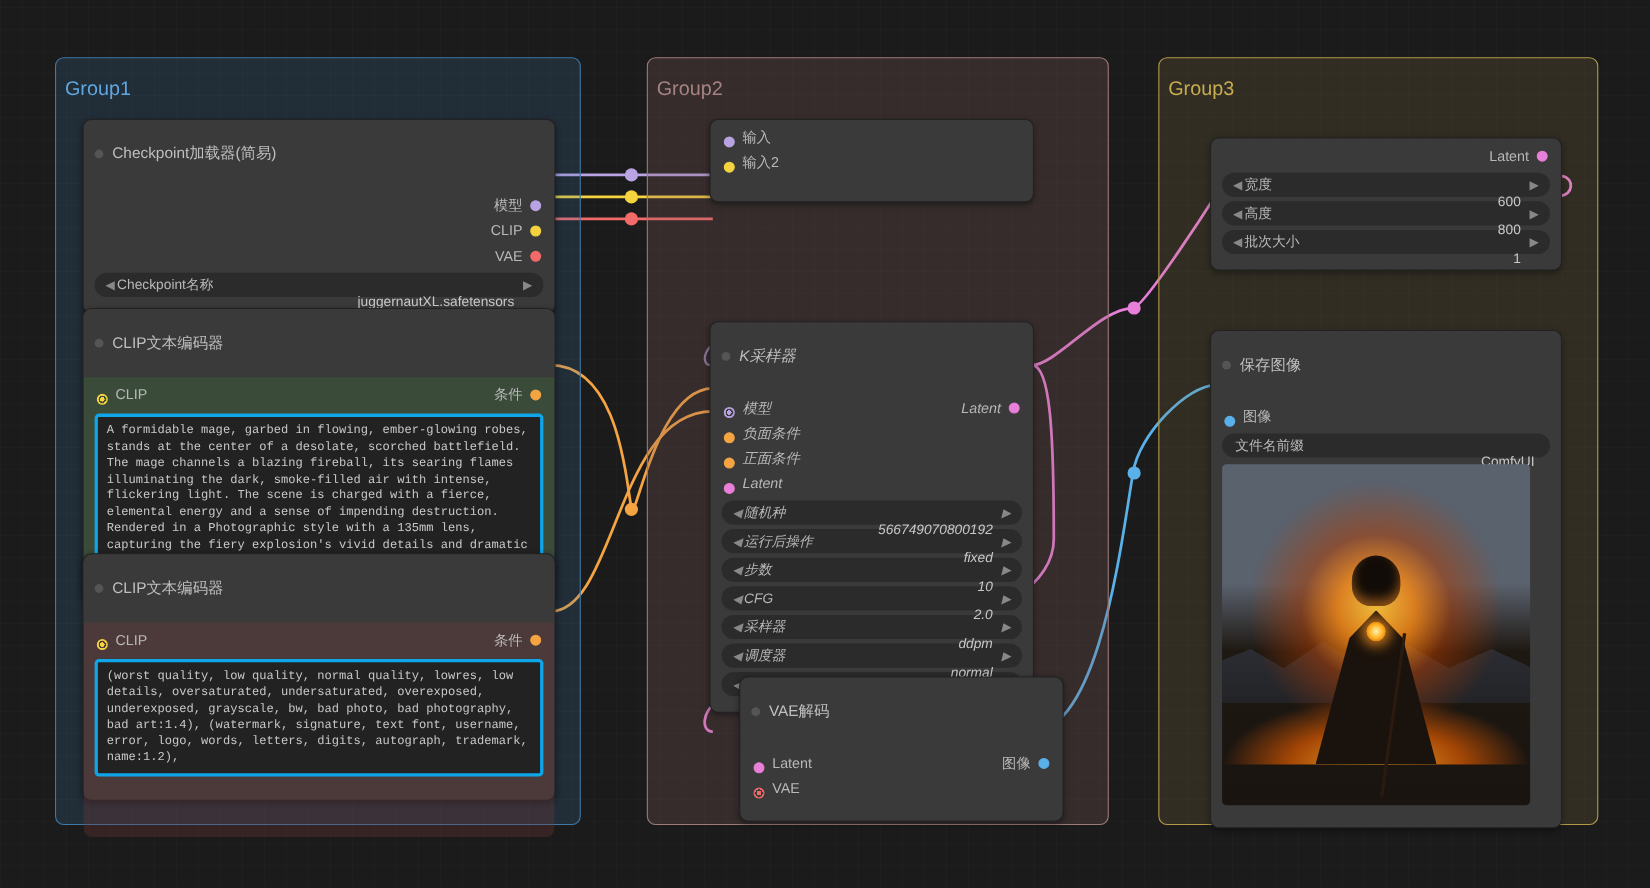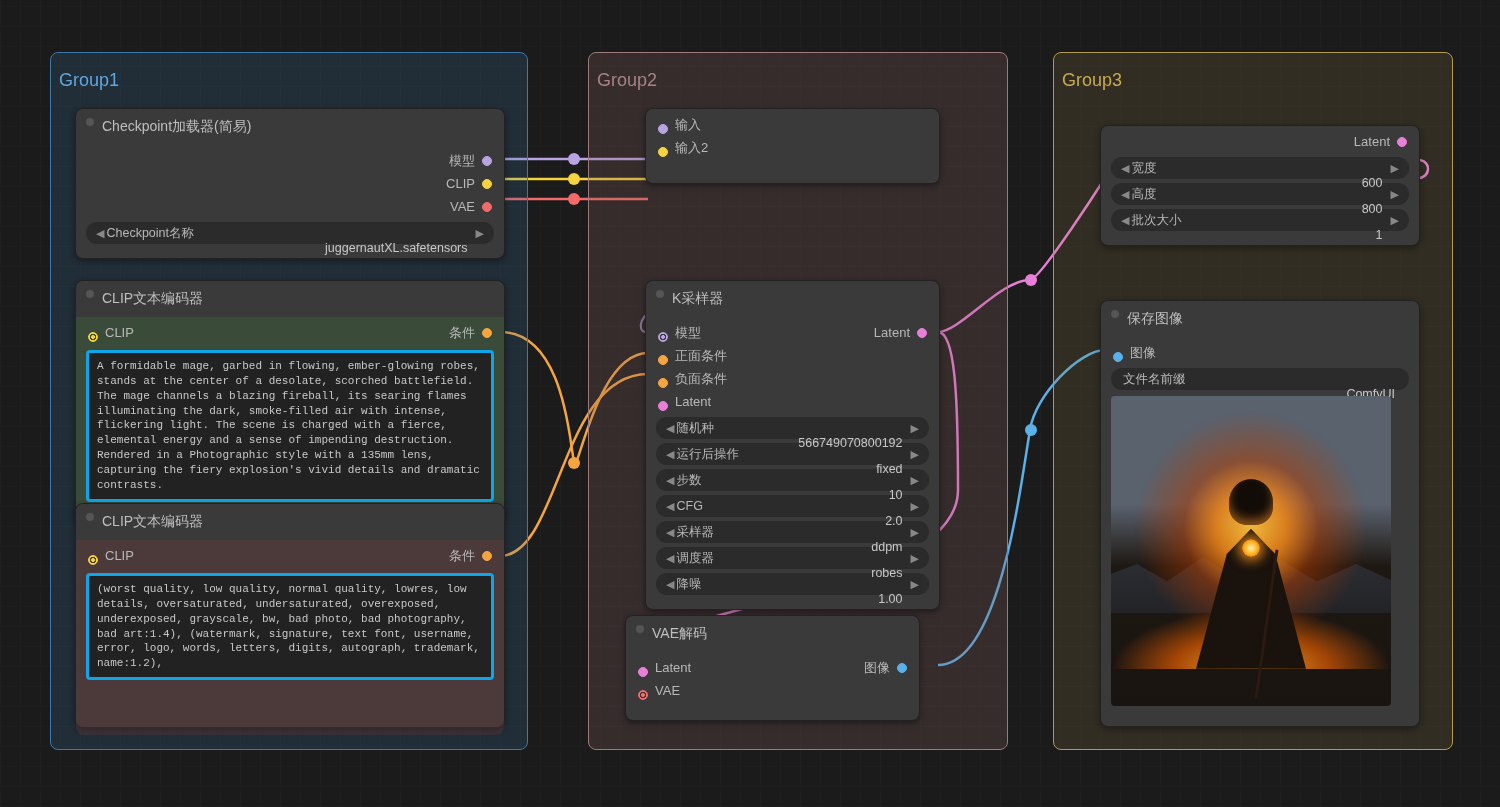--- a/index.html
+++ b/index.html
@@ -35,22 +35,22 @@
 
   .node {
     position: absolute;
     background: #3a3a3a;
     border: 1px solid #222;
     border-radius: 8px;
     box-shadow: 0 2px 6px rgba(0,0,0,0.4);
     overflow: visible;
   }
   .node-header {
-    display:flex; align-items:flex-start; gap:8px;
-    padding: 9px 10px;
+    display:flex; align-items:center; gap:8px;
+    padding: 22px 10px;
     border-radius: 8px 8px 0 0;
     font-size: 14px;
     color: #bfbfbf;
   }
   .status-dot { width:8px; height:8px; border-radius:50%; background:#555; }
 
   .node-body { position:relative; padding: 4px 0 10px 0; }
 
   .port-row { display:flex; justify-content:space-between; align-items:center; padding: 2px 12px; font-size:13px; line-height:19px; }
   .port-left { display:flex; align-items:flex-end; gap:7px; }
@@ -256,47 +256,47 @@
         <span class="port-left">
           <span class="port-dot" style="color:#f5d33f"></span>
           <span>输入2</span>
         </span>
         <span></span>
       </div>
     <div style="height:14px"></div>
   </div>
 </div>
 
-<div class="node" style="left:645px; top:280px; width:295px;">
+<div class="node" style="left:645px; top:292px; width:295px;font-style:italic;">
   <div class="node-header">
     <span class="status-dot"></span>
     <span>K采样器</span>
   </div>
   <div class="node-body">
     <div class="port-row">
       <span class="port-left">
           <span class="port-dot ring" style="color:#b9a3e3"></span>
           <span>模型</span>
         </span>
       <span class="port-right">
           <span>Latent</span>
           <span class="port-dot" style="color:#e87fd8"></span>
         </span>
     </div>
     <div class="port-row">
         <span class="port-left">
           <span class="port-dot" style="color:#f5a442"></span>
+          <span>负面条件</span>
+        </span>
+        <span></span>
+      </div>
+    <div class="port-row">
+        <span class="port-left">
+          <span class="port-dot" style="color:#f5a442"></span>
           <span>正面条件</span>
-        </span>
-        <span></span>
-      </div>
-    <div class="port-row">
-        <span class="port-left">
-          <span class="port-dot" style="color:#f5a442"></span>
-          <span>负面条件</span>
         </span>
         <span></span>
       </div>
     <div class="port-row">
         <span class="port-left">
           <span class="port-dot" style="color:#e87fd8"></span>
           <span>Latent</span>
         </span>
         <span></span>
       </div>
@@ -327,33 +327,33 @@
       </div>
     <div class="widget">
         <span class="arrow">◀</span>
         <span class="wlabel">采样器</span>
         <span class="wval">ddpm</span>
         <span class="arrow">▶</span>
       </div>
     <div class="widget">
         <span class="arrow">◀</span>
         <span class="wlabel">调度器</span>
-        <span class="wval">robes</span>
+        <span class="wval">normal</span>
         <span class="arrow">▶</span>
       </div>
     <div class="widget">
         <span class="arrow">◀</span>
         <span class="wlabel">降噪</span>
         <span class="wval">1.00</span>
         <span class="arrow">▶</span>
       </div>
   </div>
 </div>
 
-<div class="node" style="left:625px; top:615px; width:295px;">
+<div class="node" style="left:672px; top:615px; width:295px;">
   <div class="node-header">
     <span class="status-dot"></span>
     <span>VAE解码</span>
   </div>
   <div class="node-body">
     <div class="port-row">
       <span class="port-left">
           <span class="port-dot" style="color:#e87fd8"></span>
           <span>Latent</span>
         </span>

